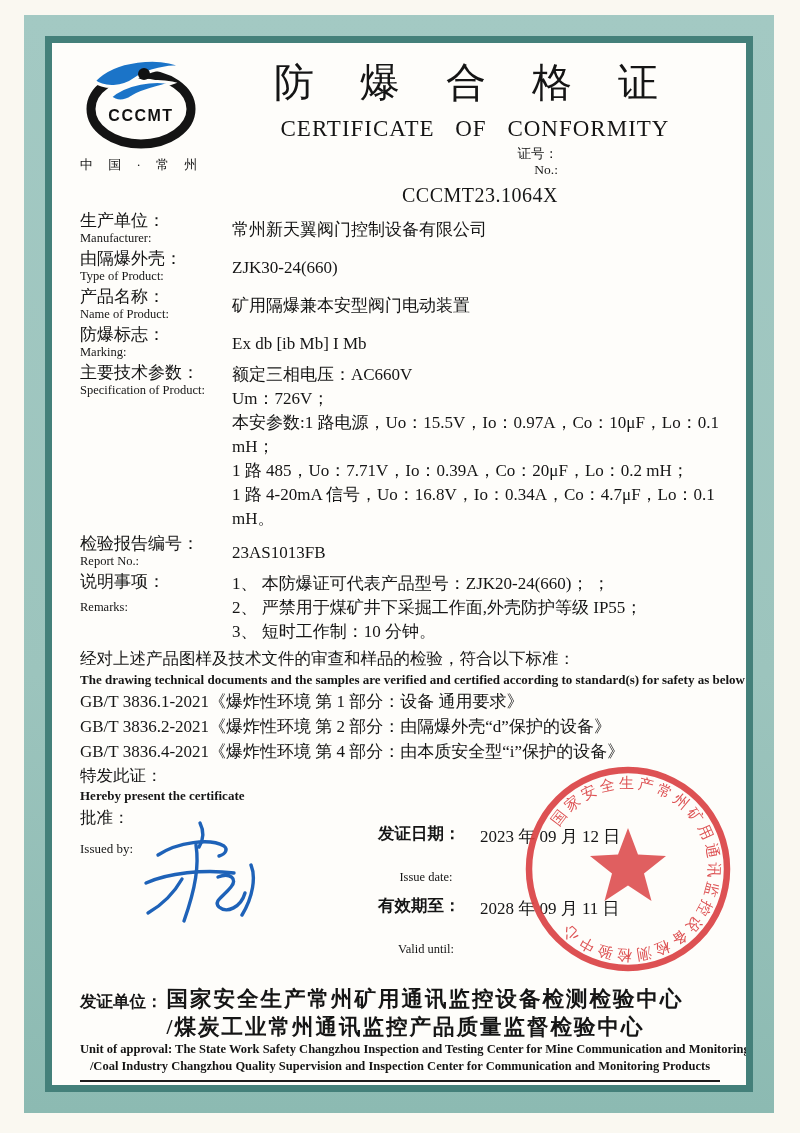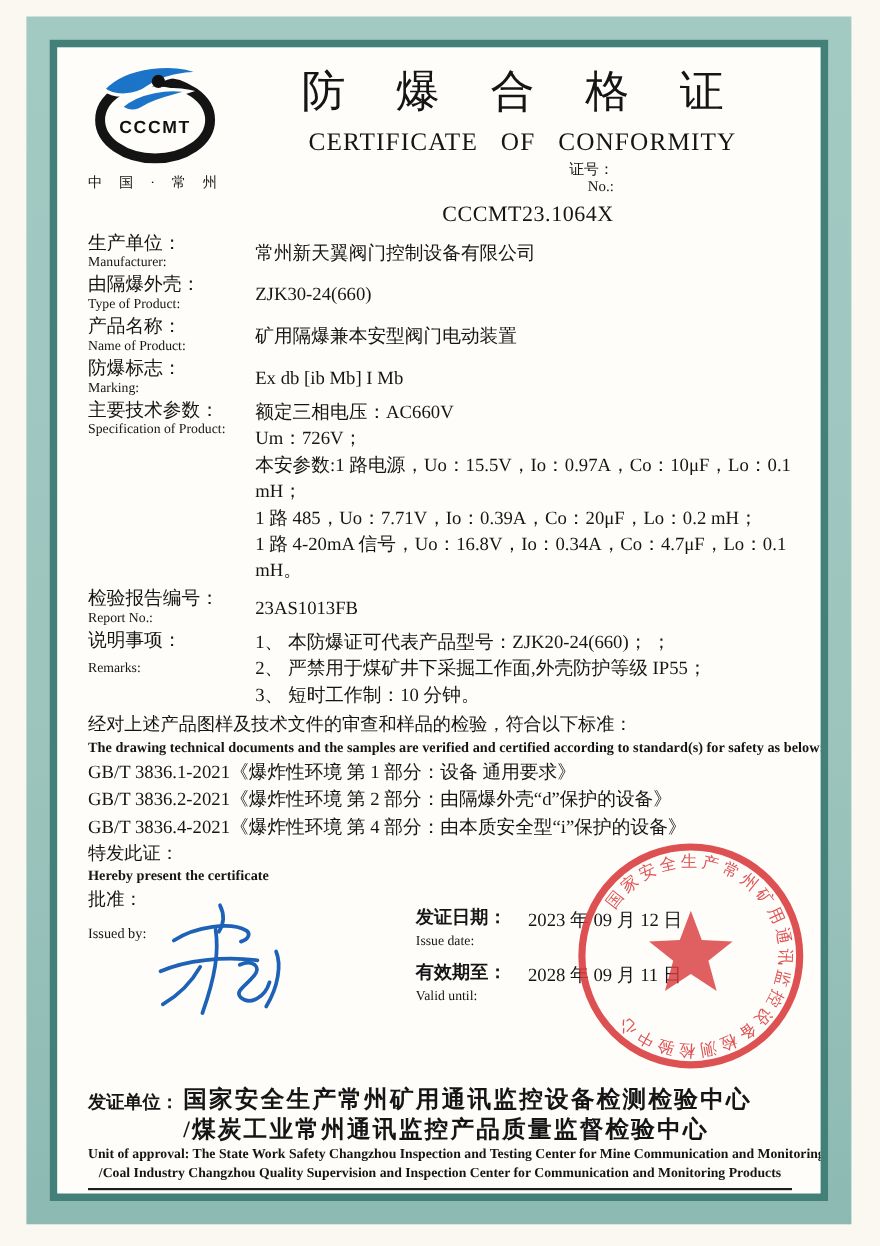--- a/index.html
+++ b/index.html
@@ -42,21 +42,21 @@
   .present-en { font-size:13px; font-weight:600; line-height:18px; }
 
   
   .issue { position:relative; height:176px; margin-top:2px; }
   .approve-cn { font-size:16.5px; }
   .approve-en { font-size:13px; margin-top:12px; }
   .signature { position:absolute; left:58px; top:8px; }
   .dates { position:absolute; right:6px; top:16px; width:336px; }
   .date-row { display:flex; }
   .date-label-cn { width:96px; text-align:left; font-size:16.5px; font-weight:600; white-space:nowrap; }
-  .date-label-en { width:96px; text-align:left; font-size:12.5px; white-space:nowrap; margin-top:0; }
+  .date-label-en { width:96px; text-align:center; font-size:12.5px; white-space:nowrap; margin-top:22px; }
   .date-value { font-size:17px; padding-left:6px; white-space:nowrap; margin-top:2px; }
   .row-gap { margin-top:10px; }
   .stamp { position:absolute; right:-14px; top:-44px; opacity:0.88; }
 
   
   .approval { margin-top:2px; }
   .appr-main { display:flex; }
   .appr-label { font-size:16.5px; font-weight:600; white-space:nowrap; padding-top:6px; }
   .appr-lines { padding-left:4px; }
   .appr-cn { font-size:21.5px; font-weight:700; line-height:28px; letter-spacing:2px; white-space:nowrap; }

